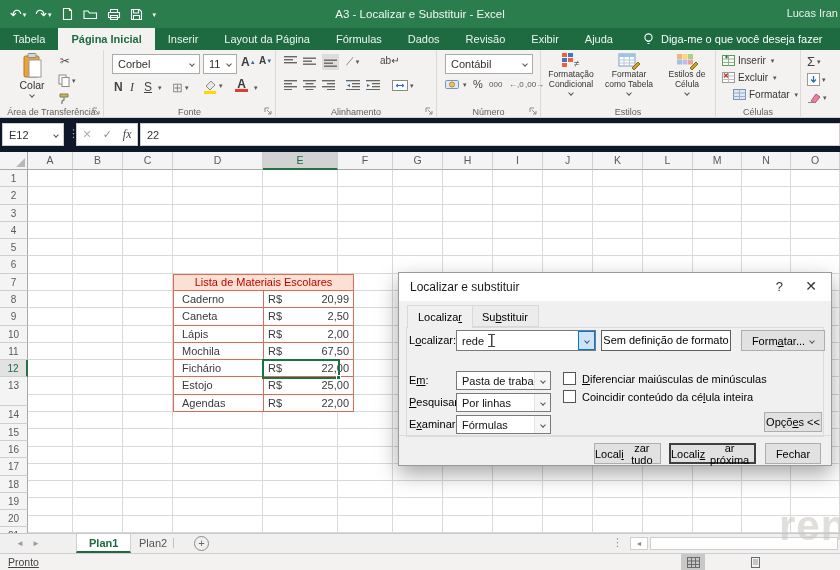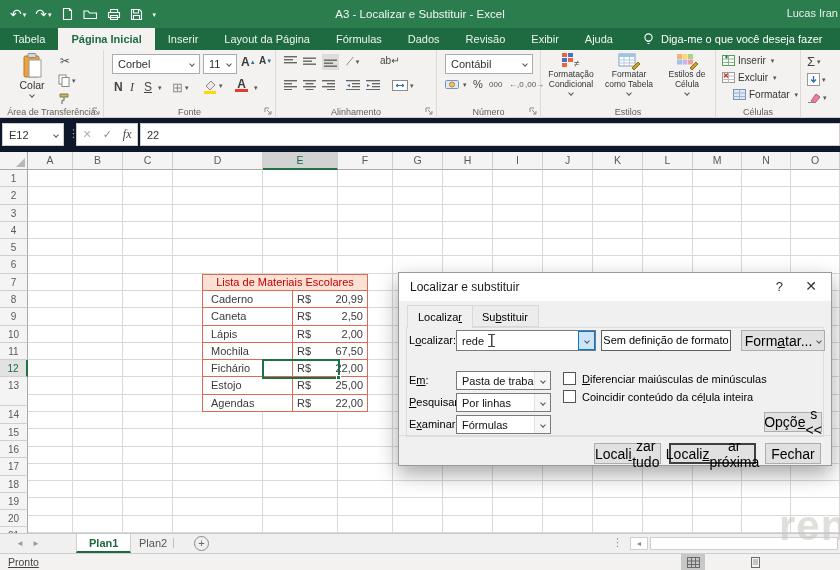--- a/index.html
+++ b/index.html
@@ -53,21 +53,21 @@
   #colheads { position:absolute; left:28px; top:0; height:18px; display:flex; }
   .ch { height:18px; border-right:1px solid #cfcfcf; border-bottom:1px solid #a9a9a9; background:#f4f4f4; font-size:10.5px; color:#5a5a5a; text-align:center; line-height:17px; }
   .ch.sel { background:#d2d2d2; color:#1e6a41; border-bottom:2px solid #217346; }
   #rowheads { position:absolute; left:0; top:18px; width:28px; }
   .rh { width:28px; border-right:1px solid #a9a9a9; border-bottom:1px solid #cfcfcf; background:#f4f4f4; font-size:10px; color:#5a5a5a; text-align:center; }
   .rh.sel { background:#e2e2e2; color:#1e6a41; border-right:2px solid #217346; }
   #cells { position:absolute; left:28px; top:18px; width:812px; height:363px; }
   .gl { position:absolute; background:#d9d9d9; }
 
   
-  #price-table { position:absolute; left:173px; top:121.7px; width:166px; font-size:11px;margin-left:29px; }
+  #price-table { position:absolute; left:173px; top:121.7px; width:181px; font-size:11px; }
   #pt-title { height:17.3px; background:#fbe0d4; border:1px solid #d96c56; color:#c00000; text-align:center; line-height:15.5px; }
   .pt-row { display:flex; height:17.3px; border:1px solid #d96c56; border-top:none; background:#fff; color:#3a3a3a; }
   .pt-name { width:90px; border-right:1px solid #d96c56; padding-left:8px; line-height:16px; }
   .pt-val { flex:1; display:flex; justify-content:space-between; padding:0 4px; line-height:16px; }
 
   #selection { position:absolute; left:262px; top:207.4px; width:78px; height:19.5px; border:2px solid #1c7144; }
   #selection .handle { position:absolute; right:-3px; bottom:-3px; width:5px; height:5px; background:#1c7144; border:1px solid #fff; }
 
   
   #dialog { position:absolute; left:398px; top:272px; width:434px; height:194px; background:#f0f0f0; border:1px solid #9a9a9a; box-shadow:0 8px 20px rgba(0,0,0,.35); font-size:11px; color:#000; z-index:10; }
@@ -78,21 +78,21 @@
   .dtab { position:absolute; top:32px; height:22px; padding:0 10px; line-height:22px; background:#ececec; border:1px solid #d9d9d9; }
   .dtab.active { background:#f0f0f0; border-bottom:none; height:23px; z-index:2; }
   #dlg-frame { position:absolute; left:7px; right:7px; top:54px; height:110px; border:1px solid #dcdcdc; background:#f0f0f0; }
   .dlbl { position:absolute; color:#000; }
   .wincombo { position:absolute; height:19px; background:#fff; border:1px solid #7a7a7a; display:flex; align-items:center; padding-left:5px; color:#111; }
   .wincombo .arrowseg { position:absolute; right:0; top:0; bottom:0; width:16px; border-left:1px solid #e3e3e3; background:#f6f6f6; display:flex; align-items:center; justify-content:center; }
   #find-combo { left:57px; top:57px; width:140px; height:21px; }
   #find-combo .arrowseg { background:#cce4f7; border:1px solid #0078d7; width:17px; }
   .ibeam { width:7px; height:13px; margin-left:4px; border-top:1.5px solid #444; border-bottom:1.5px solid #444; background:linear-gradient(#444,#444) center/1.5px 100% no-repeat; }
   #noformat { position:absolute; left:202px; top:57px; width:130px; height:21px; background:#fff; border:1px solid #5e5e5e; text-align:center; line-height:19px; }
-  .winbtn { position:absolute; background:#e1e1e1; border:1px solid #adadad; text-align:center; font-size:14px; color:#000; display:flex; align-items:center; justify-content:center; }
+  .winbtn { position:absolute; background:#e1e1e1; border:1px solid #adadad; text-align:center; font-size:11px; color:#000; display:flex; align-items:center; justify-content:center; }
   .winbtn.default { border:2px solid #404040; }
   #btn-format { left:342px; top:57px; width:84px; height:21px; gap:5px; }
   .cbx { position:absolute; width:13px; height:13px; background:#fff; border:1px solid #555; }
   #dlg-bottom { position:absolute; left:0; right:0; bottom:0; height:30px; border-top:1px solid #dcdcdc; }
 
   
   #tabstrip { position:absolute; left:0; top:533px; width:840px; height:20px; background:#f0f0f0; border-top:1px solid #c8c8c8; }
   .nav { position:absolute; top:5px; font-size:8px; color:#9a9a9a; }
   .sheettab { position:absolute; top:0; height:19px; line-height:19px; padding:0 12px; font-size:11px; color:#555; }
   .sheettab.active { background:#fff; color:#1d6a40; font-weight:bold; border-bottom:2.5px solid #1d6a40; border-left:1px solid #cfcfcf; border-right:1px solid #cfcfcf; }

